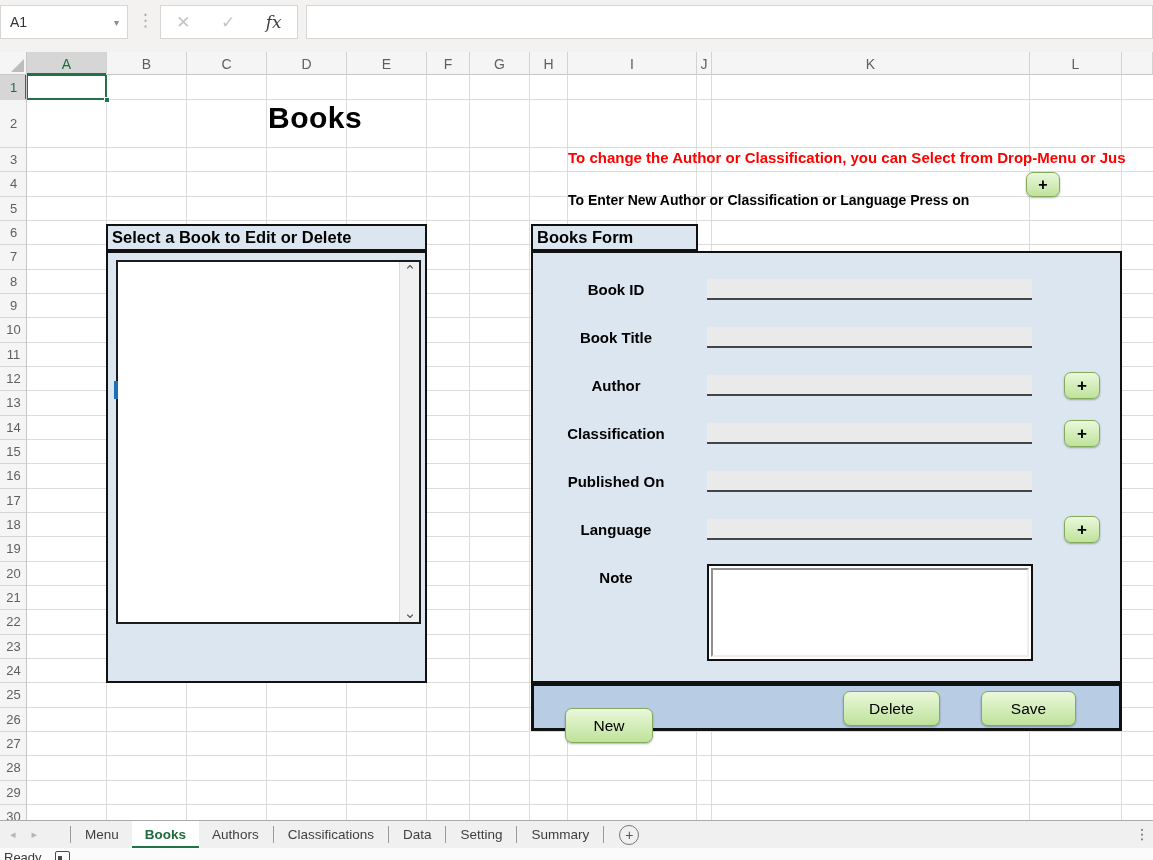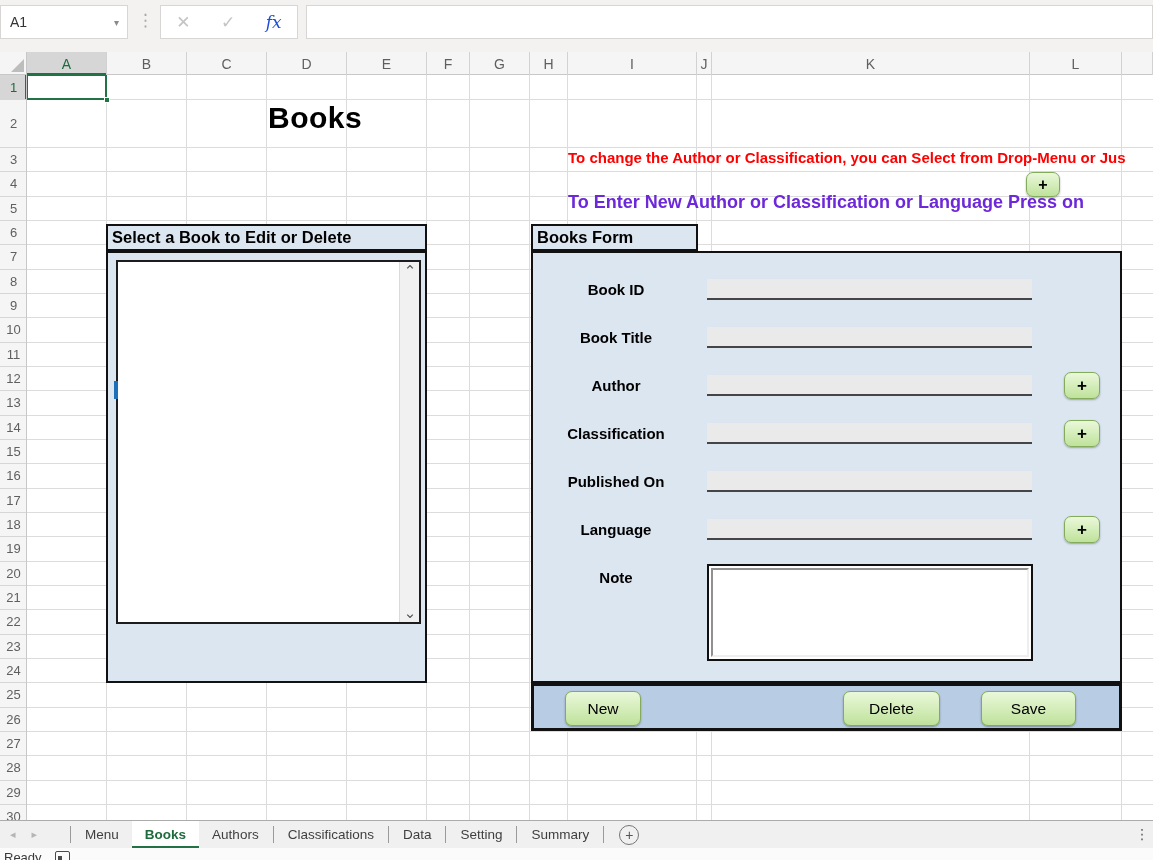--- a/index.html
+++ b/index.html
@@ -9,21 +9,21 @@
   
   .fbar { position:absolute; left:0; top:0; width:1153px; height:52px; background:#f3f2f0; }
   .namebox { position:absolute; left:0; top:5px; width:128px; height:34px; background:#fff;
              border:1px solid #d8d6d4; display:flex; align-items:center; font-size:14px; color:#333;
              padding-left:9px; }
   .namebox .dd { position:absolute; right:8px; color:#8a8a8a; font-size:10px; }
   .dragdots { position:absolute; left:137px; top:10px; color:#a9a7a5; font-size:17px; letter-spacing:0; }
   .fxbox { position:absolute; left:160px; top:5px; width:138px; height:34px; background:#fff;
            border:1px solid #d8d6d4; display:flex; align-items:center; justify-content:space-around; }
   .ic-dis { color:#c6c4c2; font-size:17px; }
-  .ic-fx { color:#1d4ed8; font-family:"DejaVu Serif", serif; font-style:italic; font-size:17px; }
+  .ic-fx { color:#404040; font-family:"DejaVu Serif", serif; font-style:italic; font-size:17px; }
   .finputbar { position:absolute; left:306px; top:5px; width:847px; height:34px; background:#fff;
                border:1px solid #d8d6d4; font-size:13px; padding:8px; color:#222; }
 
   
   .corner { position:absolute; left:0; top:52px; width:27px; height:23px; background:#f5f5f5;
             border-right:1px solid #c8c8c8; border-bottom:1px solid #c8c8c8; }
   .corner:after { content:""; position:absolute; right:2px; bottom:2px; width:0; height:0;
             border-left:13px solid transparent; border-bottom:13px solid #bdbdbd; }
   .colheads { position:absolute; left:27px; top:52px; width:1126px; height:23px; display:flex;
             background:#f5f5f5; border-bottom:1px solid #c8c8c8; }
@@ -47,21 +47,21 @@
              border:1px solid #fff; }
 
   .homebtn { position:absolute; left:7px; top:28px; width:122px; height:40px; border-radius:10px;
              background:linear-gradient(#fff3a6,#ffd84e); border:1px solid #c9992f;
              box-shadow:0 2px 3px rgba(140,110,20,.45); display:flex; align-items:center;
              justify-content:center; font-size:17px; color:#111; }
   .ptitle { position:absolute; left:241px; top:26px; font-size:30px; font-weight:bold; color:#000;
              letter-spacing:.5px; }
   .red1 { position:absolute; left:541px; top:74px; font-size:15px; font-weight:bold; color:#ff0000;
              white-space:nowrap; }
-  .red2 { position:absolute; left:541px; top:117px; font-size:18px; font-weight:bold; color:#6d28d9;
+  .red2 { position:absolute; left:541px; top:117px; font-size:14px; font-weight:bold; color:#000000;
              white-space:nowrap; }
   .gbtn { background:linear-gradient(#eaf8da,#bfe29b); border:1px solid #84ab5c; border-radius:7px;
              box-shadow:0 1px 2px rgba(0,0,0,.3); display:flex; align-items:center; justify-content:center;
              color:#000; }
   .plus-instr { position:absolute; left:999px; top:97px; width:34px; height:25px; font-weight:bold; font-size:16px; }
 
   .sel-header { position:absolute; left:79px; top:149px; width:321px; height:27px; background:#dce6f1;
              border:2px solid #111; display:flex; align-items:center; padding-left:4px;
              font-size:16.5px; font-weight:bold; color:#000; }
   .sel-panel { position:absolute; left:79px; top:176px; width:321px; height:432px; background:#dce6f1;
@@ -85,21 +85,21 @@
   .finput { position:absolute; left:174px; width:325px; height:21px; background:#eaeaea;
              border-bottom:2px solid #454545; }
   .fplus { position:absolute; left:531px; width:36px; height:27px; font-weight:bold; font-size:17px; }
   .notebox { position:absolute; left:174px; top:311px; width:326px; height:97px; background:#fff;
              border:2px solid #111; padding:2px; }
   .notebox .inner { width:100%; height:100%; background:#fff; border-top:2px solid #909090;
              border-left:2px solid #909090; border-right:2px solid #eee; border-bottom:2px solid #eee; }
 
   .btnbar { position:absolute; left:504px; top:608px; width:591px; height:48px; background:#b8cce4;
              border:3px solid #111; }
-  .btn-new    { position:absolute; left:31px;  top:5px; width:76px; height:35px; font-size:15.5px; }
+  .btn-new    { position:absolute; left:31px;  top:22px; width:88px; height:35px; font-size:15.5px; }
   .btn-delete { position:absolute; left:309px; top:5px; width:97px; height:35px; font-size:15.5px; }
   .btn-save   { position:absolute; left:447px; top:5px; width:95px; height:35px; font-size:15.5px; }
 
   
   .tabbar { position:absolute; left:0; top:820px; width:1153px; height:28px; background:#f0f0f0;
             border-top:1px solid #ababab; display:flex; align-items:stretch; }
   .navarrows { display:flex; align-items:center; padding:0 6px 0 10px; gap:16px; color:#b5b5b5;
             font-size:11px; }
   .tabsep { width:1px; height:17px; background:#9a9a9a; align-self:center; margin:0 1px; }
   .stab { display:flex; align-items:center; padding:0 13px; font-size:13.5px; color:#3f3f3f; }

